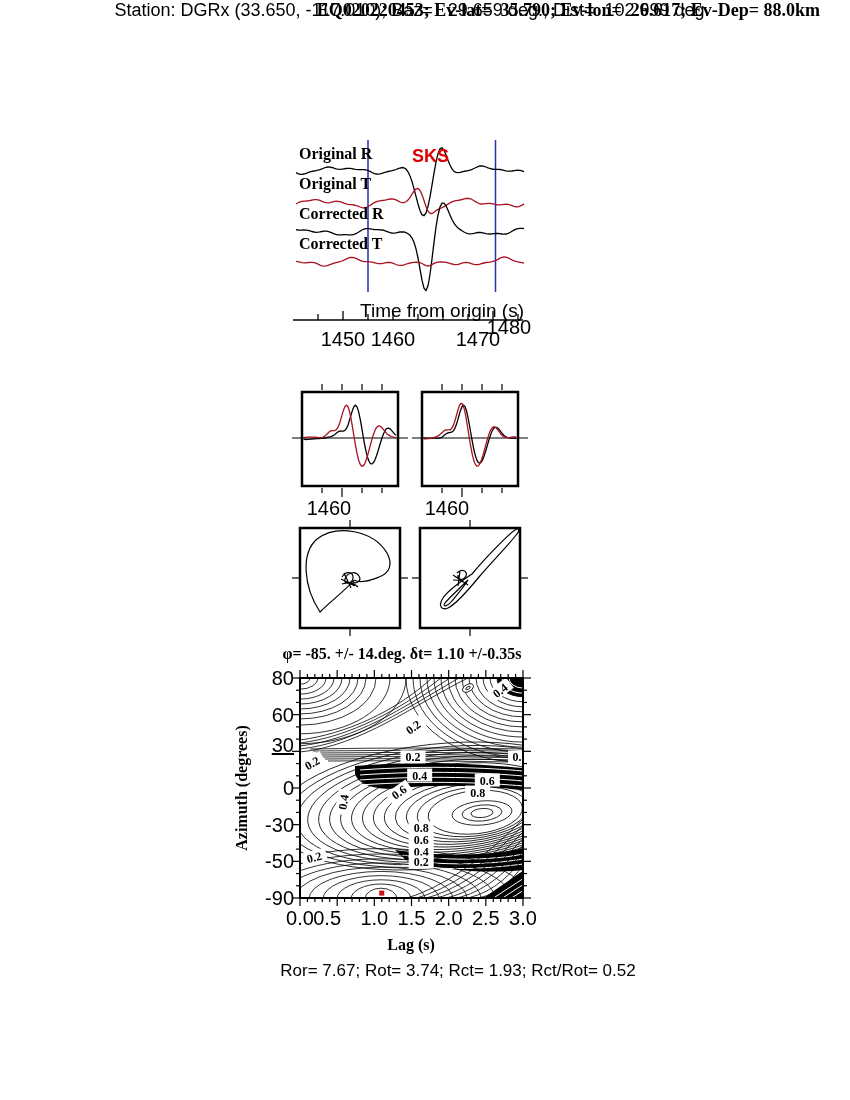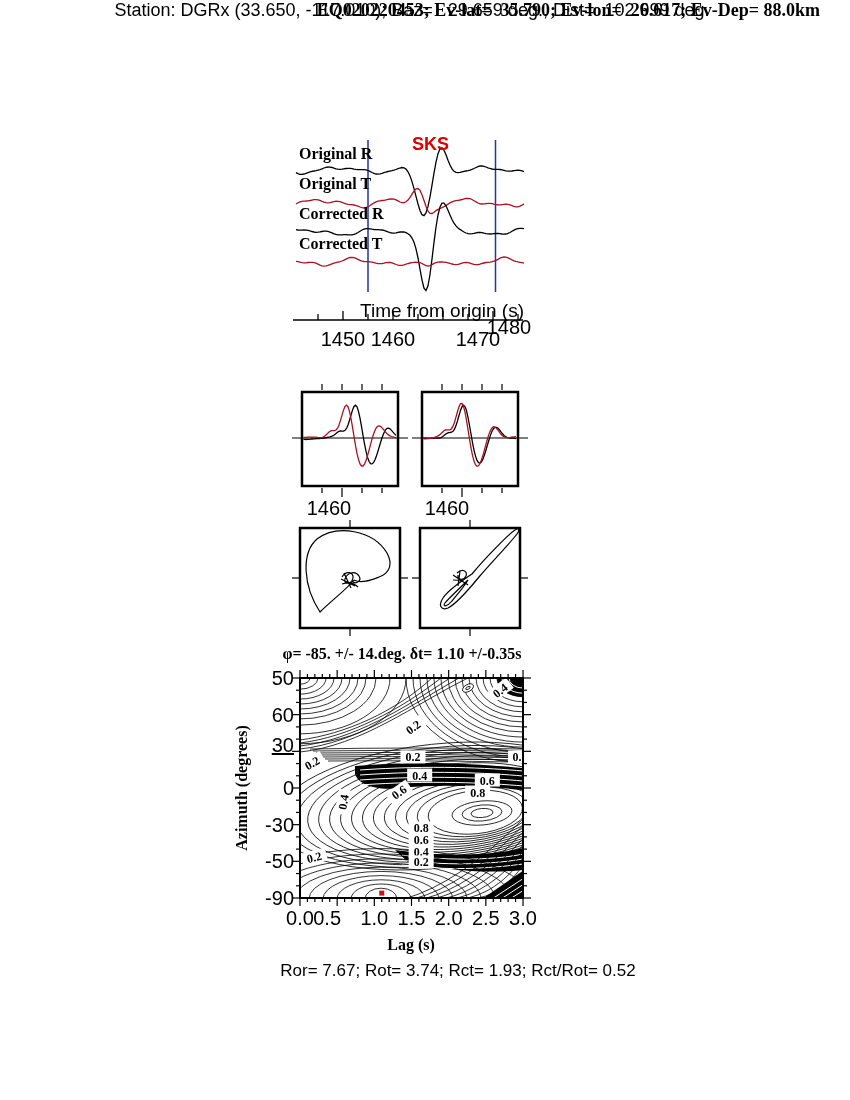--- a/index.html
+++ b/index.html
@@ -6,21 +6,21 @@
   #page{position:relative;width:850px;height:1100px;background:#fff;overflow:hidden;
         font-family:"Liberation Sans",sans-serif;color:#000;}
   .abs{position:absolute;line-height:1.15;white-space:pre;}
   .sans17{font:18px "Liberation Sans",sans-serif;}
   .serifb18{font:bold 18px "Liberation Serif",serif;}
   .serifb16{font:bold 16px "Liberation Serif",serif;}
   .num{font:20px "Liberation Sans",sans-serif;text-align:center;}
   .numr{font:20px "Liberation Sans",sans-serif;text-align:right;}
   .tlabel{font:bold 16px "Liberation Serif",serif;}
   #fig{position:absolute;left:0;top:0;}
-  #sks{color:#dd0000;font:bold 18px "Liberation Sans",sans-serif;}
+  #sks{color:#dd0000;font:bold 18px "Liberation Sans",sans-serif;margin-top:12px;}
   #ylab{transform:rotate(-90deg);transform-origin:center;}
 </style>
 </head>
 <body>
 
 <div id="page">
 
   <svg id="fig" width="850" height="1100">
     <defs>
       <clipPath id="wclip1">
@@ -399,21 +399,21 @@
 
   <div id="wave-ticklabels">
       <div class="abs num" style="left:299px;top:497px;width:60px;">1460</div>
       <div class="abs num" style="left:417px;top:497px;width:60px;">1460</div>
     </div>
 
   <div class="abs serifb16" style="left:282px;top:645px;width:240px;text-align:center;">φ= -85. +/- 14.deg. δt= 1.10 +/-0.35s</div>
 
   <div id="ylab" class="abs serifb16" style="left:168px;top:778px;width:150px;height:20px;text-align:center;">Azimuth (degrees)</div>
   <div id="az-ticklabels">
-      <div class="abs numr" style="left:234px;top:667px;width:60px;">50</div>
+      <div class="abs numr" style="left:234px;top:667px;width:60px;">80</div>
       <div class="abs numr" style="left:234px;top:703.6666666666666px;width:60px;">60</div>
       <div class="abs numr" style="left:234px;top:734px;width:60px;text-decoration:underline;">30</div>
       <div class="abs numr" style="left:234px;top:777px;width:60px;">0</div>
       <div class="abs numr" style="left:234px;top:813.6666666666666px;width:60px;">-30</div>
       <div class="abs numr" style="left:234px;top:850.3333333333334px;width:60px;">-50</div>
       <div class="abs numr" style="left:234px;top:887px;width:60px;">-90</div>
     </div>
   <div id="lag-ticklabels">
       <div class="abs num" style="left:270px;top:907px;width:60px;">0.0</div>
       <div class="abs num" style="left:307.1666666666667px;top:907px;width:40px;">0.5</div>

